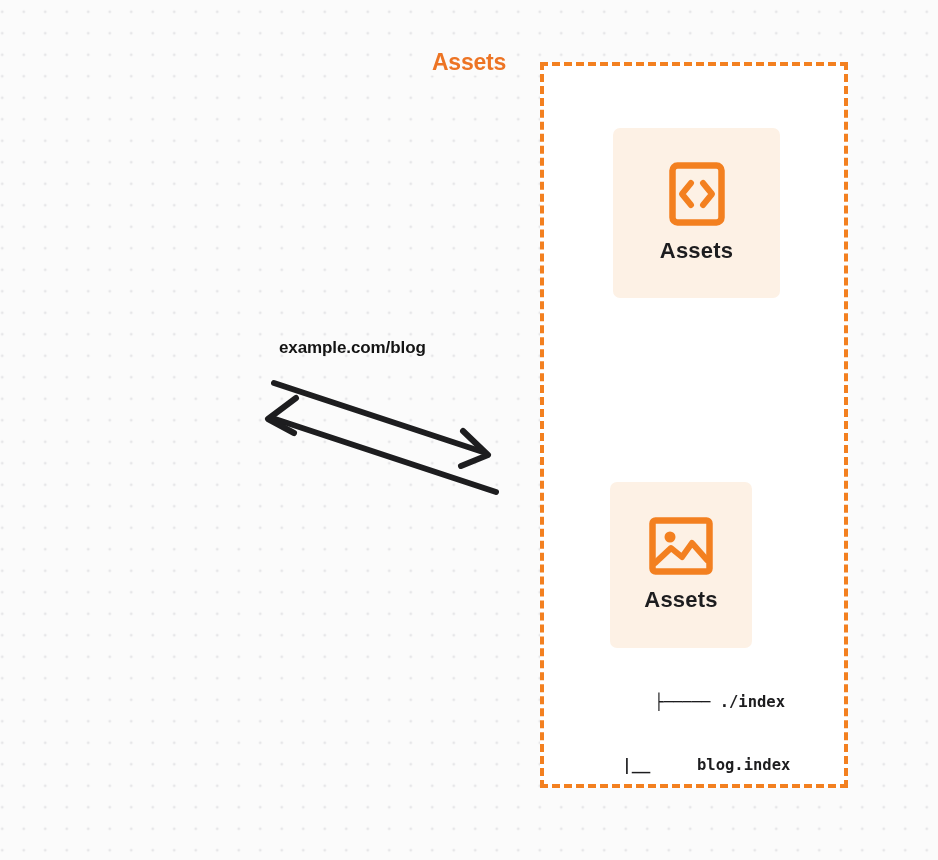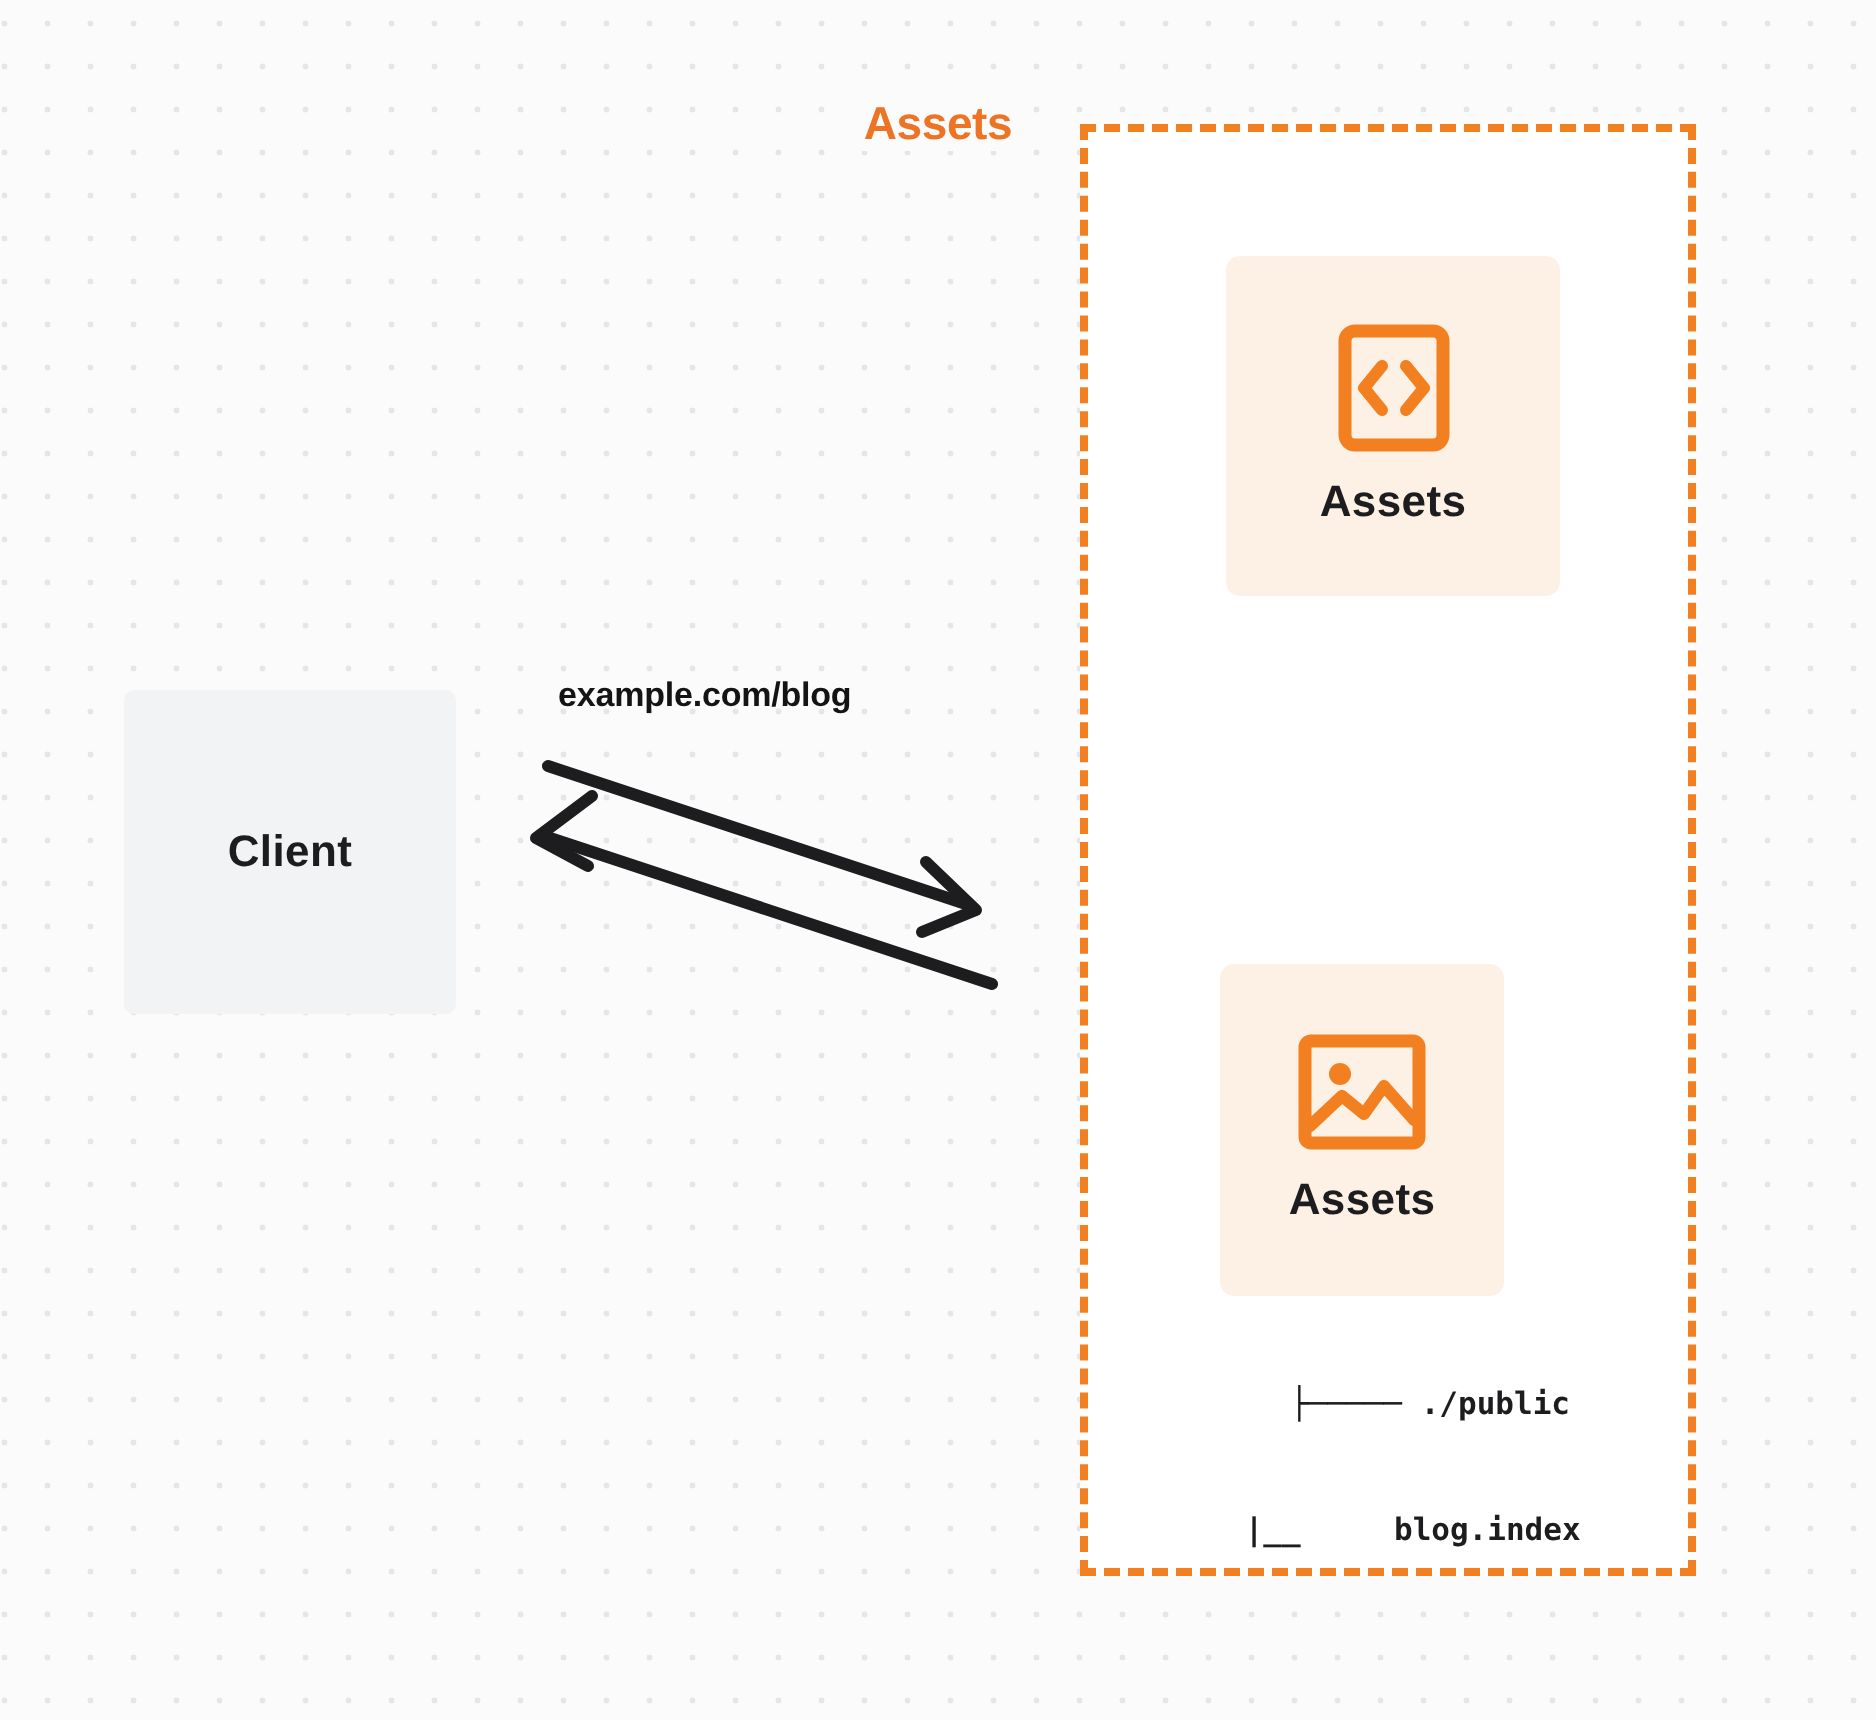--- a/index.html
+++ b/index.html
@@ -138,23 +138,20 @@
     white-space: pre;
     text-align: right;
   }
   .file-tree-row { display: block; }
 </style>
 </head>
 <body>
 
 <div id="canvas">
 
-  <div class="client-node">
-    <span class="client-label">Client</span>
-  </div>
 
   <div class="request-label">example.com/blog</div>
 
   <svg class="arrows-svg" viewBox="0 0 270 160">
 
     <g>
       <line x1="24" y1="23" x2="233" y2="92" stroke="#1d1d1f" stroke-width="6" stroke-linecap="round"></line>
       <polyline points="213,71 238,95 211,106" fill="none" stroke="#1d1d1f" stroke-width="6" stroke-linecap="round" stroke-linejoin="round"></polyline>
     </g>
 
@@ -179,18 +176,18 @@
   <div class="service-card card-assets">
     <svg class="card-icon" width="64" height="58" viewBox="0 0 64 58">
       <rect x="3.5" y="3.5" width="57" height="51" rx="3" ry="3" fill="none" stroke="#f38020" stroke-width="6.5"></rect>
       <circle cx="21" cy="20" r="5.5" fill="#f38020"></circle>
       <polyline points="6,46 22,31 33,40 43,26 58,43" fill="none" stroke="#f38020" stroke-width="6" stroke-linecap="round" stroke-linejoin="round"></polyline>
     </svg>
     <span class="card-label">Assets</span>
   </div>
 
   <div class="file-tree">
-    <span class="file-tree-row">├───── ./public</span>
+    <span class="file-tree-row">├───── ./index</span>
     <span class="file-tree-row">    |__     blog.index</span>
     
   </div>
 
 </div>
 
 </body></html>

